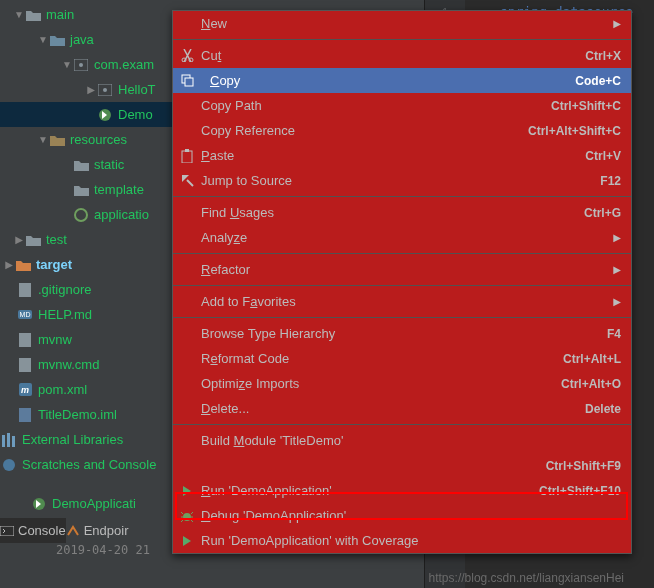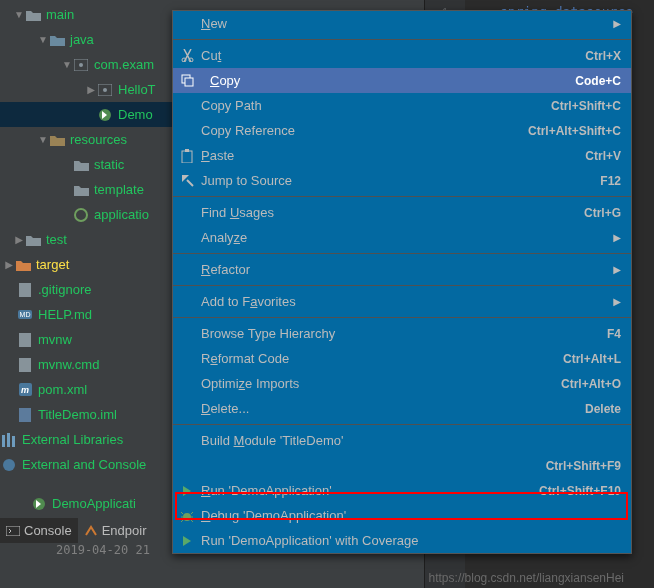--- a/index.html
+++ b/index.html
@@ -16,35 +16,35 @@
   .tree-row.selected { background: #0d293e; }
   .arrow { width: 10px; display: inline-block; text-align: center; color: #808080; font-size: 10px; }
   .ico { width: 18px; height: 16px; display: inline-flex; align-items: center; justify-content: center; margin-right: 4px; }
   .ico-folder { color: #87939a; }
   .ico-pkg { color: #87939a; }
   .ico-class-run { background: #508b4f; border-radius: 50%; width: 12px; height: 12px; display: inline-block; position: relative; }
   .ico-class-run::after { content: ""; position: absolute; left: 3px; top: 2px; border-left: 5px solid #fff; border-top: 4px solid transparent; border-bottom: 4px solid transparent; }
   .ico-md { background: #4a789c; color: #fff; font-size: 7px; padding: 1px 2px; border-radius: 2px; }
   .ico-m { background: #4a789c; color: #fff; font-size: 9px; width: 13px; height: 13px; border-radius: 2px; display: inline-flex; align-items: center; justify-content: center; font-style: italic; font-weight: bold; }
   .label { color: #22c55e; }
-  .label.orange { color: #fde047; }
-
-  .context-menu { position: absolute; left: 172px; top: 10px; width: 460px; background: #0369a1; border: 1px solid #555555; box-shadow: 0 3px 8px rgba(0,0,0,0.6); z-index: 10; }
+  .label.orange { color: #7dd3fc; font-weight: bold; }
+
+  .context-menu { position: absolute; left: 172px; top: 10px; width: 460px; background: #b91c1c; border: 1px solid #555555; box-shadow: 0 3px 8px rgba(0,0,0,0.6); z-index: 10; }
   .menu-item { display: flex; align-items: center; height: 25px; padding-left: 28px; padding-right: 10px; position: relative; color: #bbbbbb; }
   .menu-item.hover { background: #4b6eaf; color: #ffffff; padding-left: 37px; }
   .menu-item .u { text-decoration: underline; }
   .menu-icon { position: absolute; left: 6px; width: 16px; height: 16px; display: inline-flex; align-items: center; justify-content: center; }
   .shortcut { margin-left: auto; color: #bbbbbb; font-size: 12px; font-weight: bold; }
   .menu-item.hover .shortcut { color: #ffffff; }
   .submenu-arrow { margin-left: auto; font-size: 10px; }
   .menu-sep { height: 1px; background: #515151; margin: 3px 0; }
   .run-highlight { position: absolute; border: 2px solid #ff0000; pointer-events: none; }
   .debug-icon { color: #6e9e5e; font-size: 12px; }
   .run-icon-sm { width: 0; height: 0; border-left: 8px solid #59a869; border-top: 5px solid transparent; border-bottom: 5px solid transparent; display: inline-block; }
-  .bottom-tab { padding: 0 6px; height: 100%; display: flex; align-items: center; gap: 4px; color: #bbbbbb; text-align: center; }
+  .bottom-tab { padding: 0 0; height: 100%; display: flex; align-items: center; gap: 4px; color: #bbbbbb; text-align: center; }
   .bottom-tab.active { background: #2d2d2d; }
 
   .watermark { position: absolute; right: 30px; bottom: 3px; color: #6a6a6a; font-size: 12px; z-index: 20; }
 
   svg { display: block; }
 </style>
 </head>
 <body>
 
 <div class="editor-area">
@@ -205,21 +205,21 @@
         </svg>
     </span>
     <span class="label">External Libraries</span>
   </div>
   <div class="tree-row" style="padding-left:0px;">
     <span class="ico">
       <svg width="14" height="14">
           <circle cx="7" cy="7" r="6" fill="#4a789c"></circle>
         </svg>
     </span>
-    <span class="label">External and Console</span>
+    <span class="label">Scratches and Console</span>
   </div>
 
   <div style="height:14px;"></div>
 
   <div class="tree-row" style="padding-left:30px;">
     <span class="ico">
         <span class="ico-class-run"></span>
       </span>
     <span class="label">DemoApplicati</span>
   </div>

